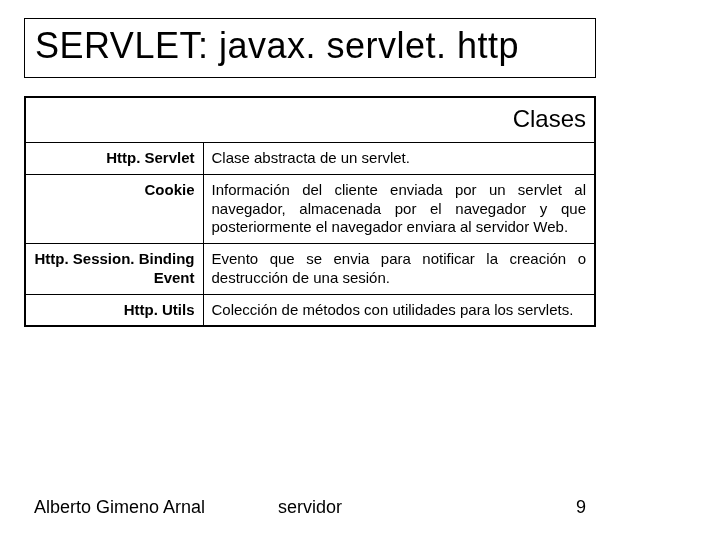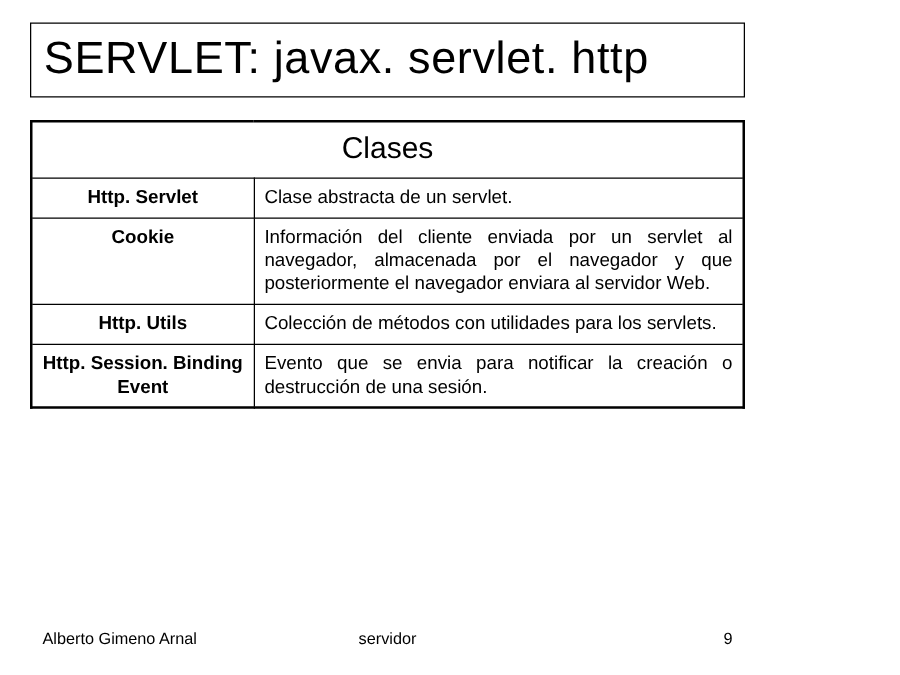--- a/index.html
+++ b/index.html
@@ -29,42 +29,42 @@
   }
   .content-table {
     width: 100%;
     border-collapse: collapse;
     border: 2px solid #000;
   }
   .content-table td, .content-table th {
     border: 1px solid #000;
     padding: 6px 8px;
     vertical-align: top;
-    text-align: center;
+    text-align: right;
     font-size: 15px;
     line-height: 1.25;
   }
   .content-table .section-header {
     font-size: 24px;
     font-weight: 400;
     padding: 6px 8px 8px 8px;
   }
   .content-table td.name {
     width: 178px;
     font-weight: 700;
   }
   .content-table td.desc {
     text-align: justify;
   }
   .footer {
     position: absolute;
     left: 0; right: 0;
     bottom: 22px;
     padding: 0 34px 0 34px;
-    font-size: 13px;
+    font-size: 18px;
     color: #000;
   }
   .footer .author { float: left; }
   .footer .center {
     position: absolute;
     left: 50%;
     transform: translateX(-50%);
   }
   .footer .page { float: right; }
 </style>
@@ -86,26 +86,26 @@
     </tr>
     <tr>
       <td class="name">Http. Servlet</td>
       <td class="desc">Clase abstracta de un servlet.</td>
     </tr>
     <tr>
       <td class="name">Cookie</td>
       <td class="desc">Información del cliente enviada por un servlet al navegador, almacenada por el navegador y que posteriormente el navegador enviara al servidor Web.</td>
     </tr>
     <tr>
+      <td class="name">Http. Session. Binding Event</td>
+      <td class="desc">Evento que se envia para notificar la creación o destrucción de una sesión.</td>
+    </tr>
+    <tr>
       <td class="name">Http. Utils</td>
       <td class="desc">Colección de métodos con utilidades para los servlets.</td>
-    </tr>
-    <tr>
-      <td class="name">Http. Session. Binding Event</td>
-      <td class="desc">Evento que se envia para notificar la creación o destrucción de una sesión.</td>
     </tr>
   </tbody>
     </table>
 
   <div class="footer">
     <span class="author">Alberto Gimeno Arnal</span>
     <span class="center">servidor</span>
     <span class="page">9</span>
   </div>
 

